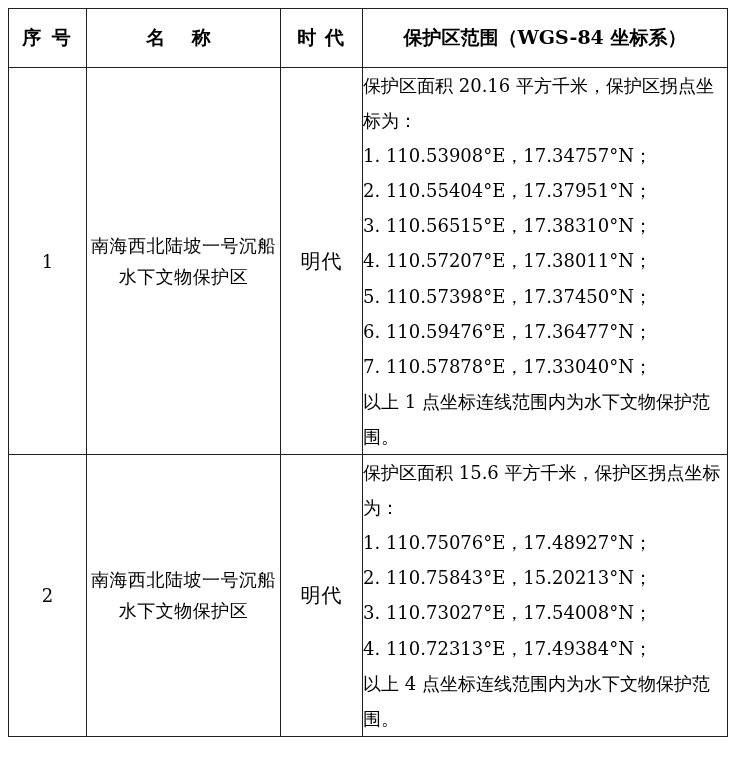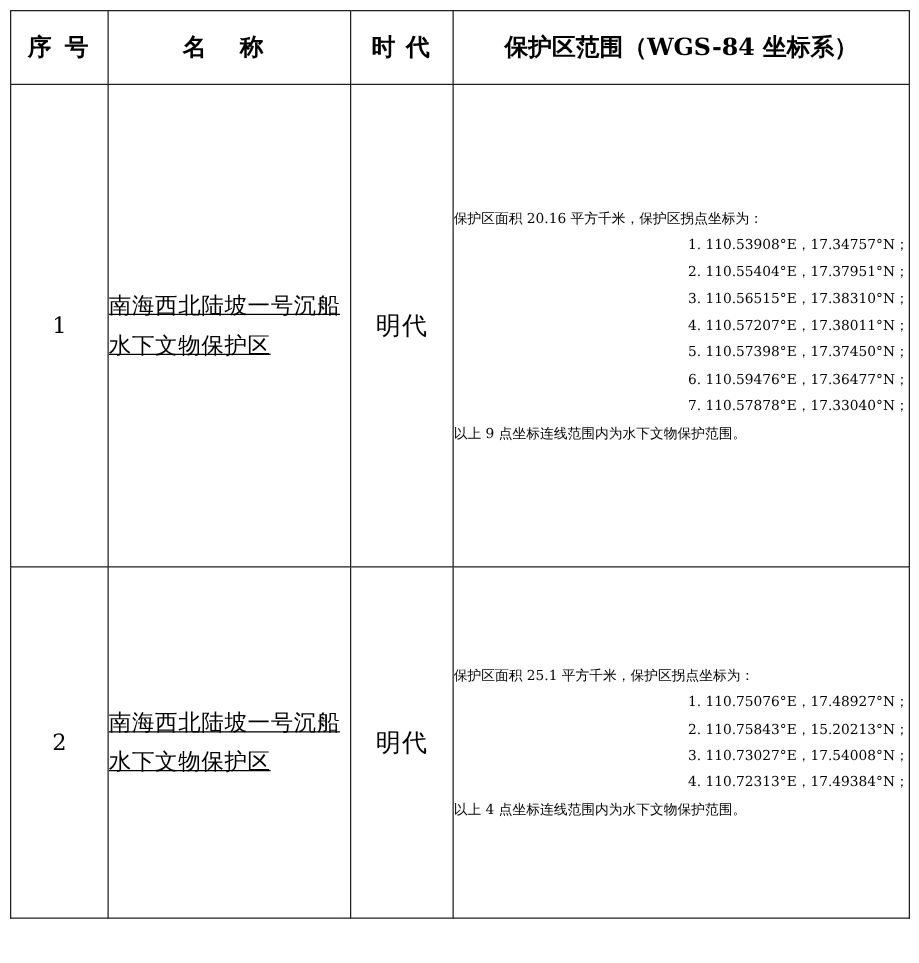--- a/index.html
+++ b/index.html
@@ -51,43 +51,41 @@
   th .hdr-range { letter-spacing: 0px; }
 
   td.seq-cell {
     text-align: center;
     font-size: 18px;
   }
   td.name-cell {
     font-size: 18px;
     line-height: 1.75;
     padding: 6px 10px 6px 16px;
-    text-align: left;
+    text-align: center;
     letter-spacing: 0.5px;
-    text-decoration: underline;
   }
   td.era-cell {
     text-align: center;
     font-size: 20px;
     letter-spacing: 1px;
   }
   td.range-cell {
-    font-size: 11px;
+    font-size: 18px;
     line-height: 1.95;
     padding: 14px 10px 14px 16px;
     text-align: left;
   }
   .coord-list {
     margin: 0;
     padding: 0;
     list-style: none;
   }
   .coord-list li {
     white-space: nowrap;
-    text-align: right;
   }
   .row-1 td { height: 385px; }
   .row-2 td { height: 280px; }
 </style>
 </head>
 <body>
 
 <div class="page">
   <table class="protect-table">
     <colgroup>
@@ -121,29 +119,29 @@
           <div class="range-intro">保护区面积 20.16 平方千米，保护区拐点坐标为：</div>
           <ul class="coord-list">
             <li>1. 110.53908°E，17.34757°N；</li>
             <li>2. 110.55404°E，17.37951°N；</li>
             <li>3. 110.56515°E，17.38310°N；</li>
             <li>4. 110.57207°E，17.38011°N；</li>
             <li>5. 110.57398°E，17.37450°N；</li>
             <li>6. 110.59476°E，17.36477°N；</li>
             <li>7. 110.57878°E，17.33040°N；</li>
           </ul>
-          <div class="range-outro">以上 9 点坐标连线范围内为水下文物保护范围。</div>
+          <div class="range-outro">以上 1 点坐标连线范围内为水下文物保护范围。</div>
         </td>
       </tr>
       <tr class="row-2">
         <td class="seq-cell">2</td>
         <td class="name-cell">南海西北陆坡一号沉船水下文物保护区</td>
         <td class="era-cell">明代</td>
         <td class="range-cell">
-          <div class="range-intro">保护区面积 25.1 平方千米，保护区拐点坐标为：</div>
+          <div class="range-intro">保护区面积 15.6 平方千米，保护区拐点坐标为：</div>
           <ul class="coord-list">
             <li>1. 110.75076°E，17.48927°N；</li>
             <li>2. 110.75843°E，15.20213°N；</li>
             <li>3. 110.73027°E，17.54008°N；</li>
             <li>4. 110.72313°E，17.49384°N；</li>
           </ul>
           <div class="range-outro">以上 4 点坐标连线范围内为水下文物保护范围。</div>
         </td>
       </tr>
     </tbody>

